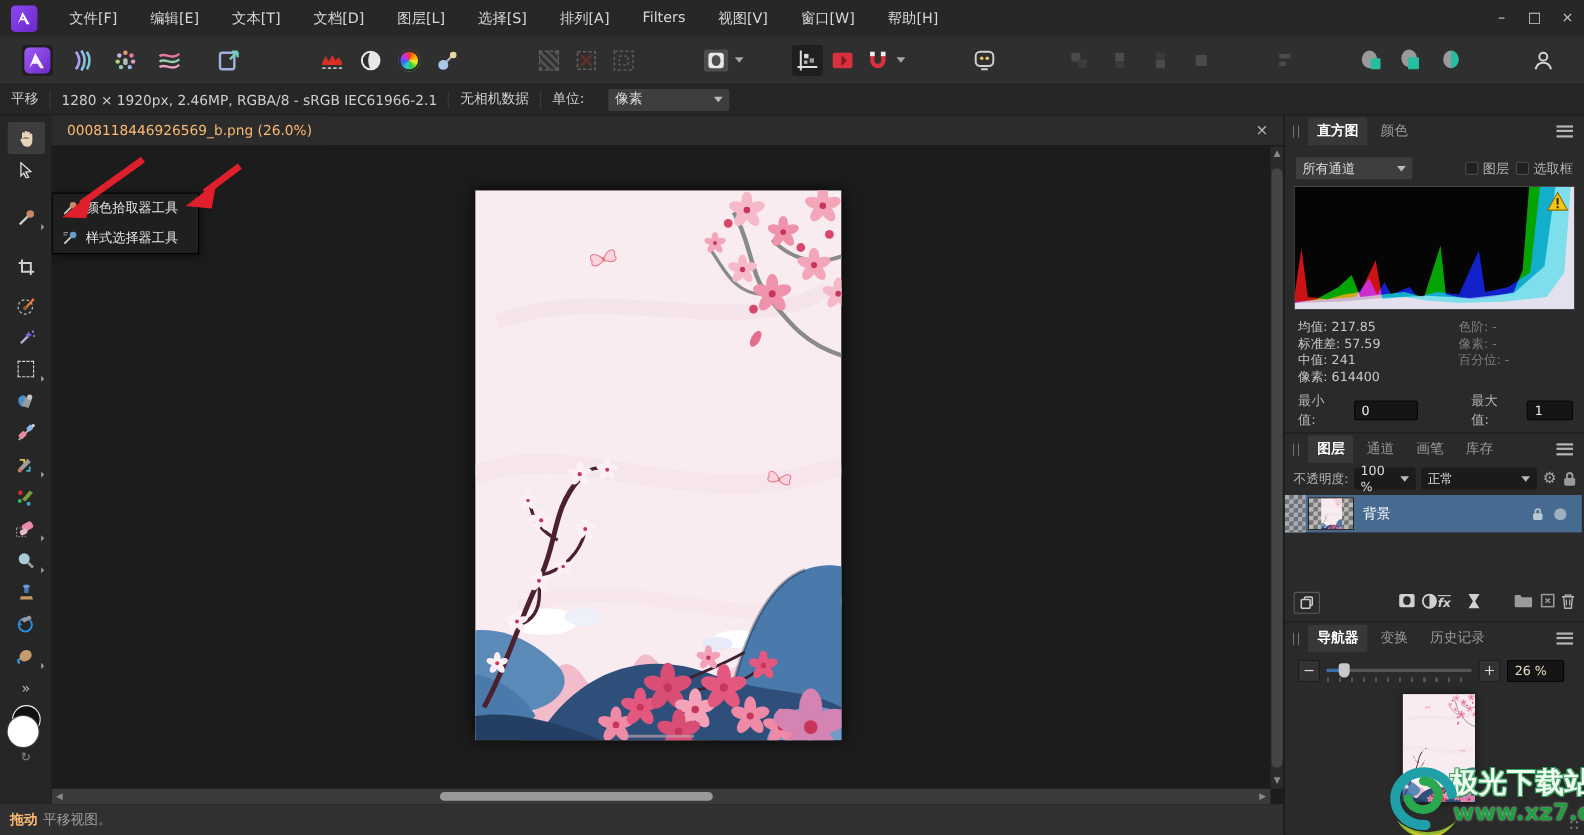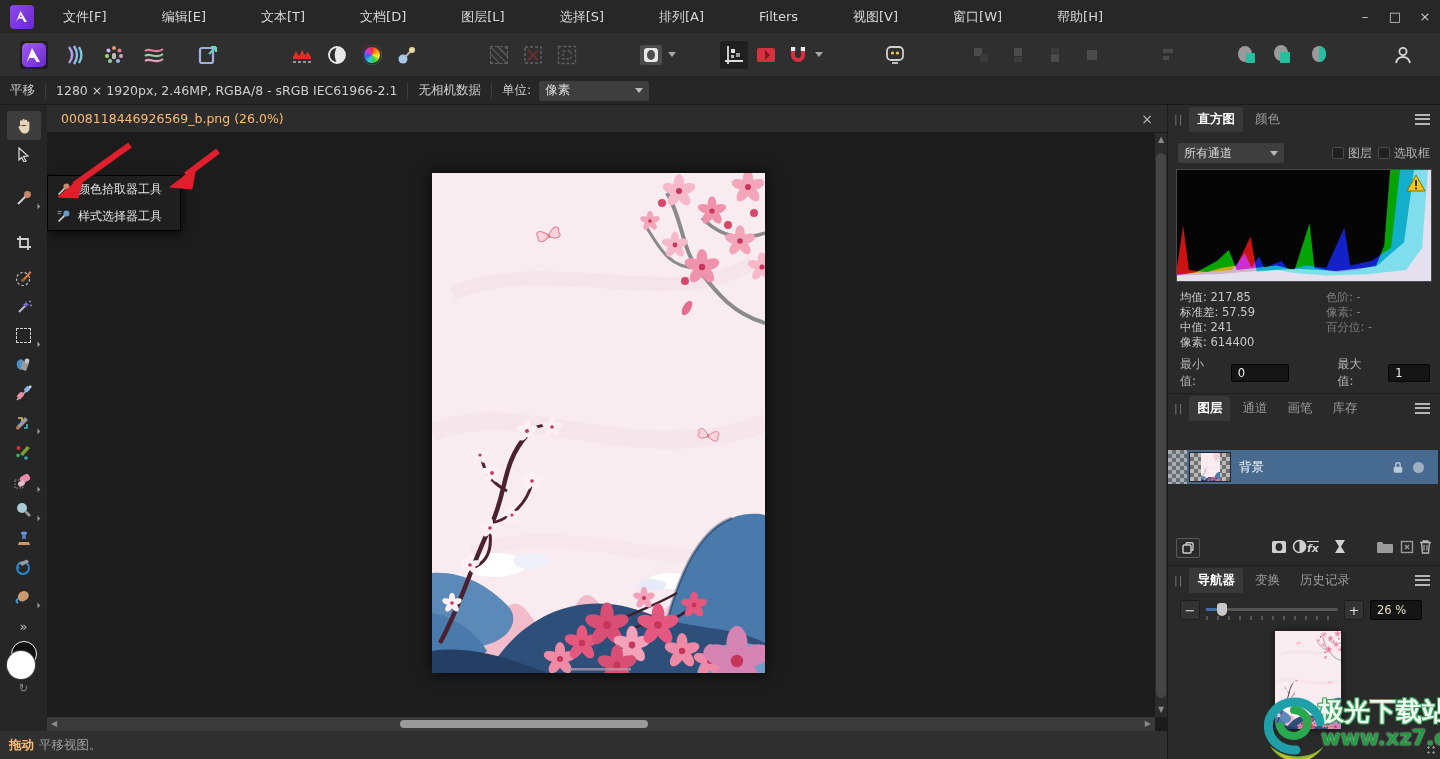--- a/index.html
+++ b/index.html
@@ -3,21 +3,21 @@
 <meta charset="utf-8">
 <style>
   * { margin:0; padding:0; box-sizing:border-box; font-family:"DejaVu Sans","Liberation Sans",sans-serif; }
   html,body { width:1440px; height:759px; background:#1c1c1c; overflow:hidden; }
   .app { position:relative; width:1440px; height:759px; color:#d6d6d6; font-size:13px; }
 
   
   .titlebar { height:33px; background:#272727; display:flex; align-items:center; }
   .app-logo { width:24px; height:24px; margin:0 14px 0 10px; border-radius:4px;
     background:linear-gradient(135deg,#8b48f0,#6d28c9); display:flex; align-items:center; justify-content:center; }
-  .menubar { display:flex; height:100%; align-items:center;gap:25px; }
+  .menubar { display:flex; height:100%; align-items:center; }
   .menu-item { padding:0 15px; height:100%; display:flex; align-items:center; color:#d8d8d8; cursor:default; }
   .win-controls { margin-left:auto; display:flex; height:100%; }
   .win-btn { width:30px; height:100%; display:flex; align-items:center; justify-content:center; color:#ccc; font-size:13px; }
 
   
   .toolbar { height:44px; background:#2f2f2f; display:flex; align-items:center; border-bottom:1px solid #222; }
   .tbtn { width:28px; height:28px; border-radius:3px; display:flex; align-items:center; justify-content:center; flex:none; }
   .tbtn.pressed { background:#1f1f1f; }
   .dim { opacity:.32; }
   .chev { width:0;height:0;border-left:4px solid transparent;border-right:4px solid transparent;border-top:5px solid #a7a7a7; margin-left:3px; flex:none;}
@@ -409,21 +409,21 @@
   </div>
 
   <div class="contextbar">
     <span style="margin-left:10px">平移</span>
     <div class="ctx-sep"></div>
     <span>1280 × 1920px, 2.46MP, RGBA/8 - sRGB IEC61966-2.1</span>
     <div class="ctx-sep"></div>
     <span>无相机数据</span>
     <div class="ctx-sep"></div>
     <span>单位:</span>
-    <div class="dropdown" style="width:110px;margin-left:8px">
+    <div class="dropdown" style="width:110px;margin-left:22px">
       <span>像素</span>
       <span class="chev"></span>
     </div>
   </div>
 
   <div class="main">
     <div class="leftcol">
       <div class="work-row">
 
         <div class="tools">
@@ -657,20 +657,36 @@
       </section>
 
       <section class="panel" style="top:288px;height:172px;border-top:1px solid #1d1d1d">
         <div class="phead">
           <span class="grip">||</span>
           <span class="ptab active">图层</span>
           <span class="ptab">通道</span>
           <span class="ptab">画笔</span>
           <span class="ptab">库存</span>
           <div class="hamburger"></div>
+        </div>
+        <div style="position:absolute;top:31px;left:8px;right:6px;display:flex;align-items:center;gap:5px">
+          <span class="cblabel" style="font-size:11.5px;flex:none">不透明度:</span>
+          <div class="dropdown" style="width:56px;background:#1b1b1b">
+            <span style="font-size:11.5px">100 %</span>
+            <span class="chev"></span>
+          </div>
+          <div class="dropdown" style="flex:1;background:#1b1b1b">
+            <span style="font-size:11.5px">正常</span>
+            <span class="chev"></span>
+          </div>
+          <span class="gear" style="font-size:14px">⚙</span>
+          <svg width="14" height="15" viewBox="0 0 14 15">
+              <rect x="2" y="6.5" width="10" height="7" rx="1.5" fill="#9a9a9a"></rect>
+              <path d="M4.5,6.5 V4.5 a2.5,2.5 0 0 1 5,0 V6.5" fill="none" stroke="#9a9a9a" stroke-width="1.7"></path>
+            </svg>
         </div>
         <div class="layerrow">
           <div class="checker" style="width:19px;height:34px;opacity:.85"></div>
           <div class="minithumb checker">
             <svg width="19" height="28" viewBox="0 0 333 500" preserveAspectRatio="none">
                 <use href="#art"></use>
               </svg>
           </div>
           <span style="margin-left:8px;color:#fff;font-size:12.5px">背景</span>
           <div style="margin-left:auto;display:flex;align-items:center;gap:9px;margin-right:14px">

